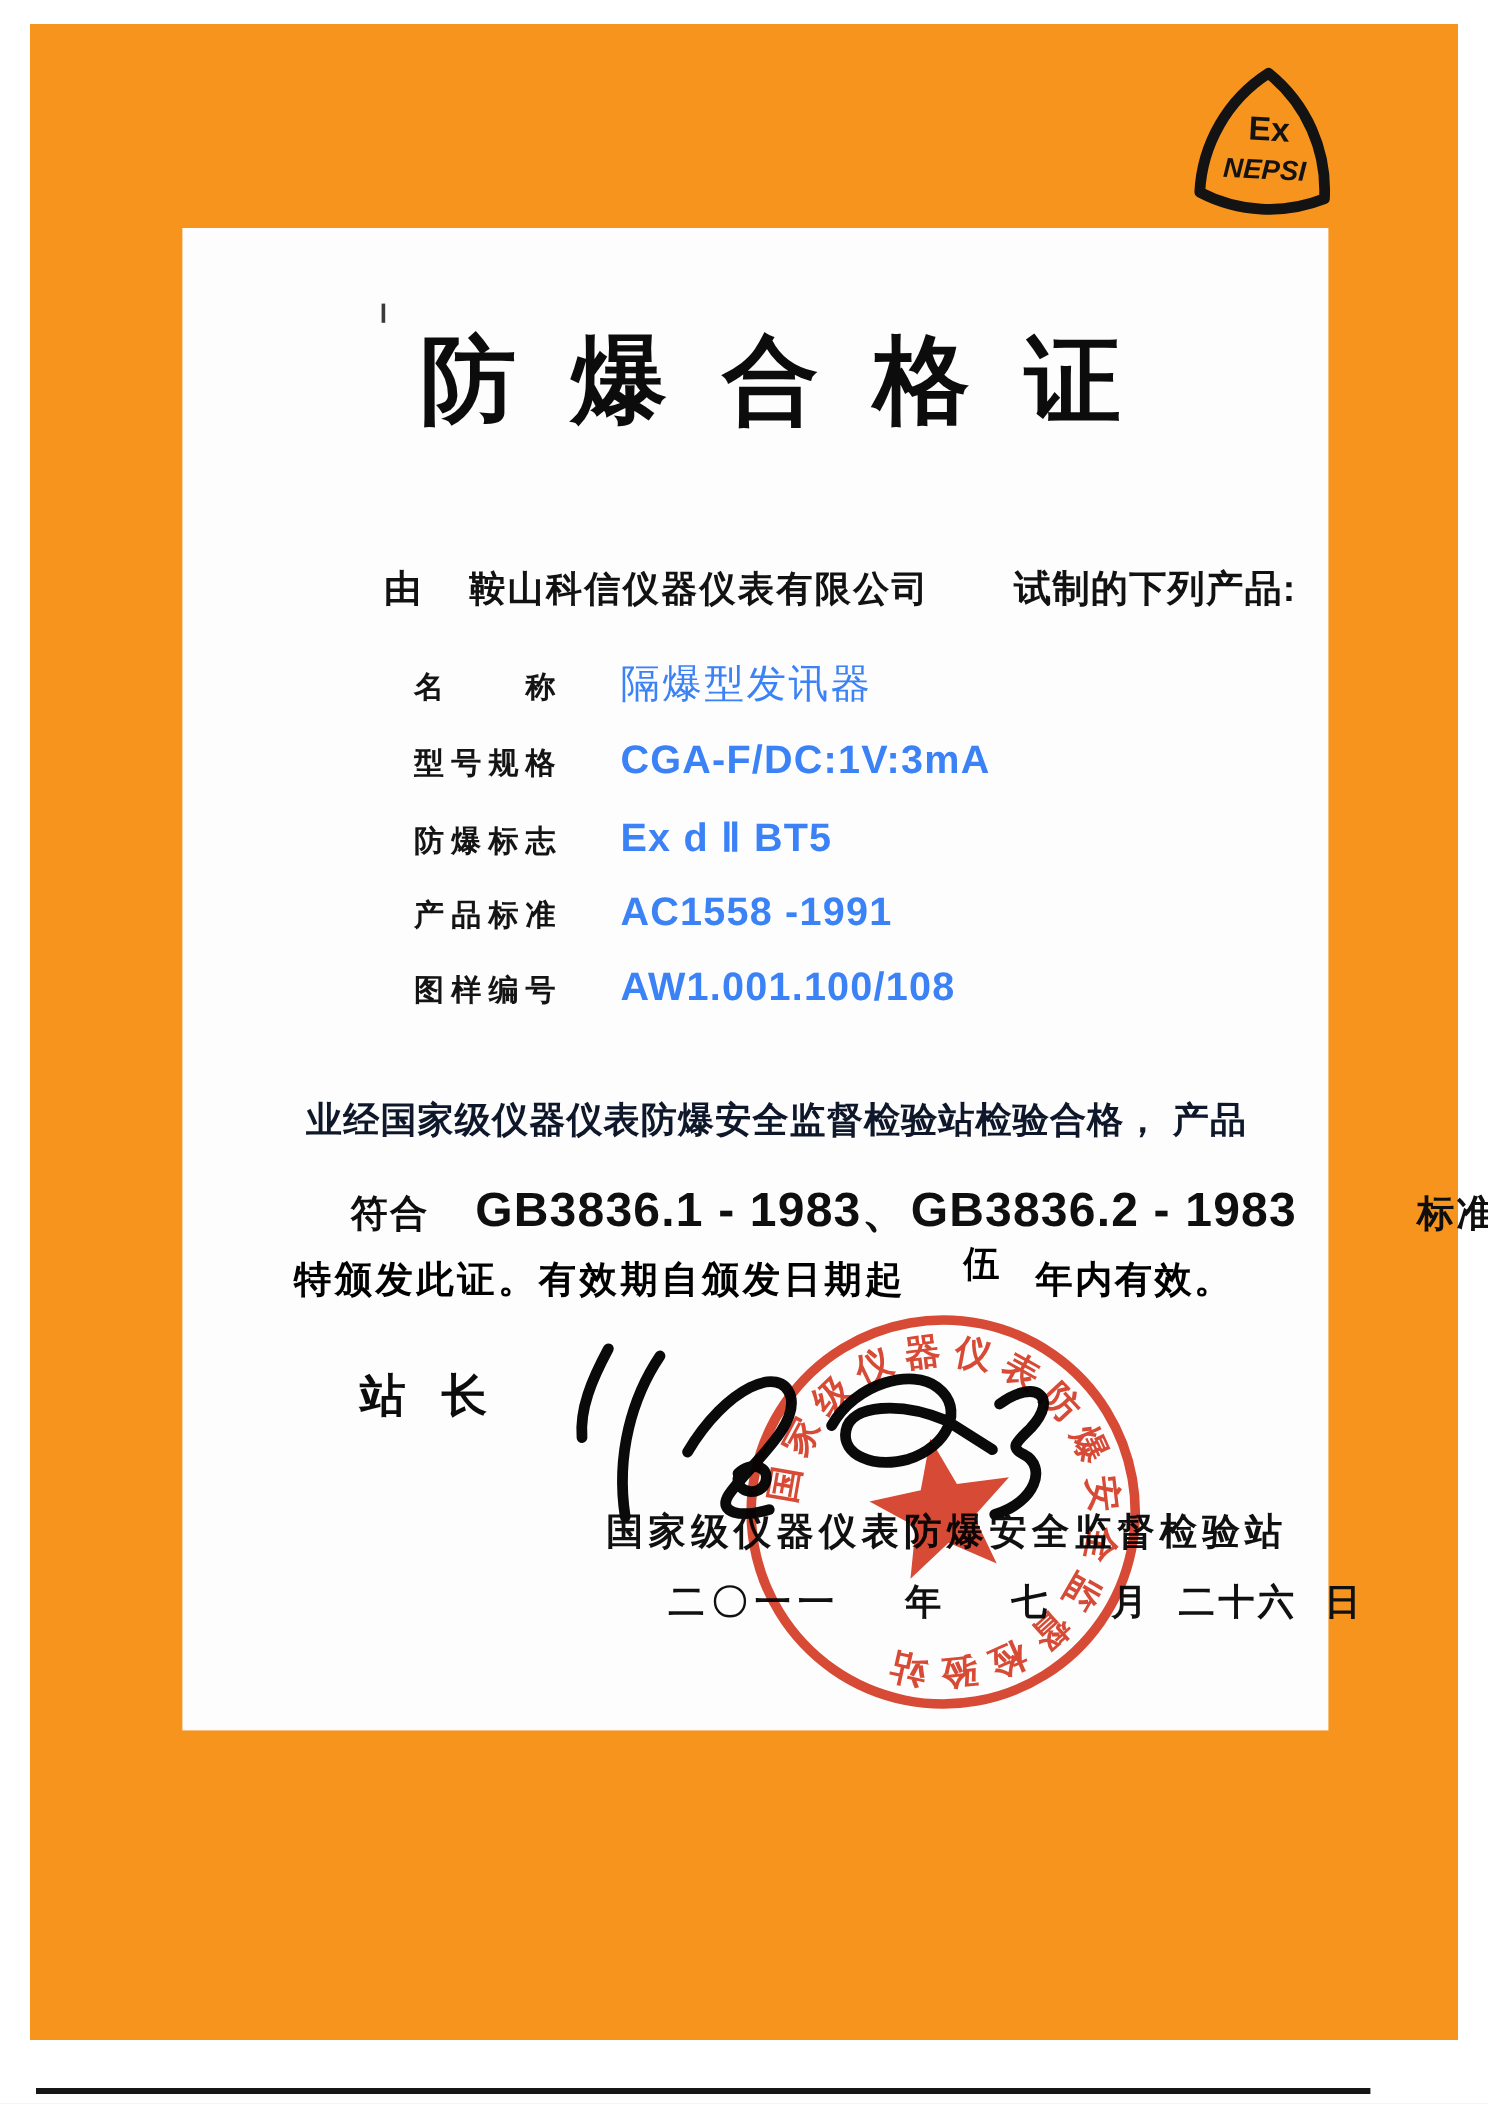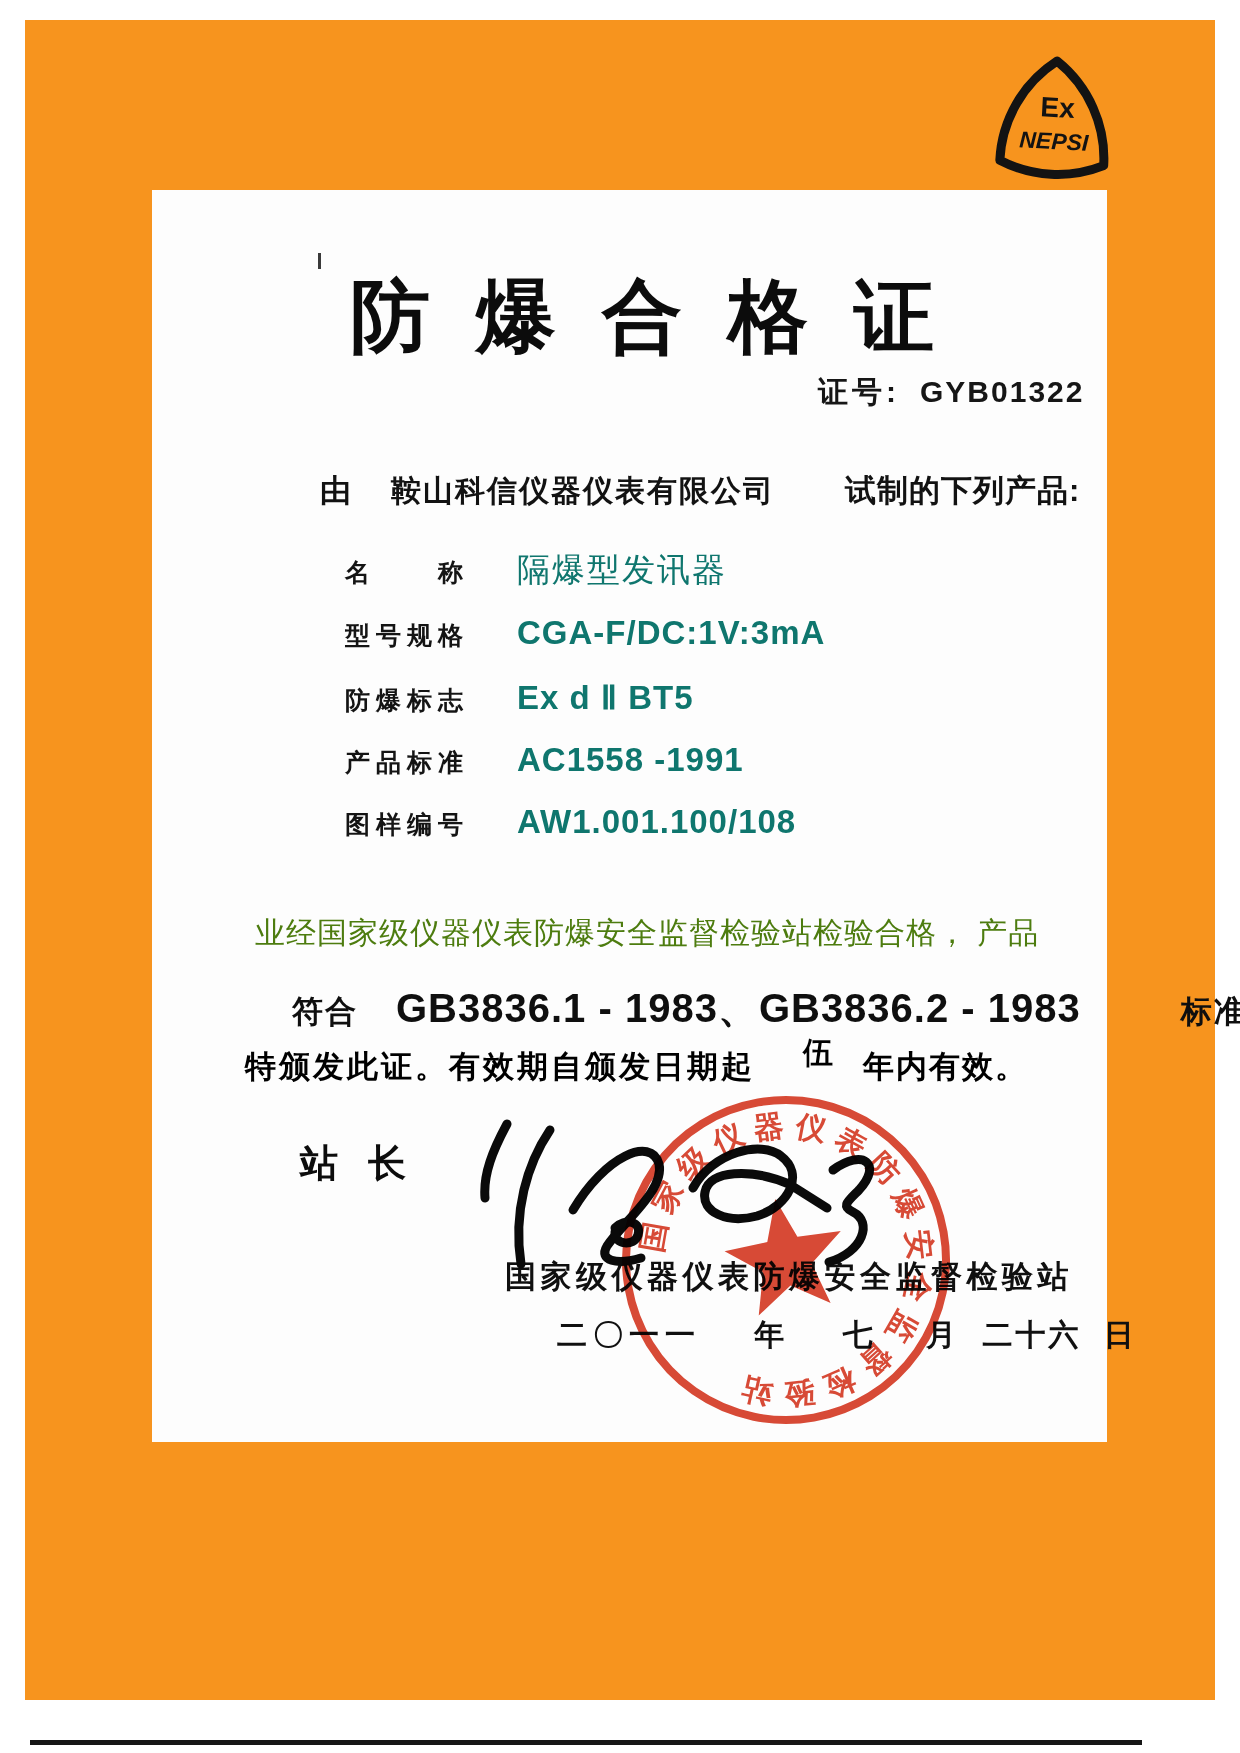--- a/index.html
+++ b/index.html
@@ -19,24 +19,24 @@
   .certline .cl-label { font-weight:700; letter-spacing:4px; }
   .certline .cl-value { font-weight:700; margin-left:20px; letter-spacing:2px; }
 
   .intro-line { position:absolute; left:320px; top:470px; white-space:nowrap; color:#121212; }
   .intro-prefix { font-size:31px; font-weight:700; }
   .intro-company { font-size:30px; font-weight:700; letter-spacing:2px; margin-left:40px; }
   .intro-suffix { font-size:31px; font-weight:700; letter-spacing:1px; margin-left:70px; }
 
   .frow { position:absolute; left:345px; white-space:nowrap; }
   .flabel { display:inline-block; width:164px; font-size:25px; font-weight:700; letter-spacing:6px; color:#141414; white-space:pre; }
-  .fvalue { display:inline-block; margin-left:8px; font-size:33px; font-weight:700; letter-spacing:1px; color:#0f766e; vertical-align:baseline; }
+  .fvalue { display:inline-block; margin-left:8px; font-size:33px; font-weight:700; letter-spacing:1px; color:#3b82f6; vertical-align:baseline; }
   .fvalue.cjk { font-weight:400; font-size:33px; letter-spacing:2px; }
 
-  .st1 { position:absolute; left:255px; top:913px; font-size:30px; font-weight:400; letter-spacing:1px; color:#4d7c0f; white-space:pre; }
+  .st1 { position:absolute; left:255px; top:913px; font-size:30px; font-weight:700; letter-spacing:1px; color:#0f172a; white-space:pre; }
   .st2 { position:absolute; left:245px; top:981px; white-space:nowrap; color:#0f0f0f; }
   .st2-prefix { font-size:31px; font-weight:700; letter-spacing:2px;margin-left:47px; }
   .st2-standards { font-size:40px; font-weight:700; letter-spacing:1px; margin-left:38px; }
   .st2-suffix { font-size:31px; font-weight:700; letter-spacing:2px; margin-left:100px; }
   .st3 { position:absolute; left:245px; top:1046px; white-space:nowrap; color:#000000; }
   .st3-prefix { font-size:31px; font-weight:700; letter-spacing:3px; }
   .st3-term { display:inline-block; font-size:30px; font-weight:700; margin-left:48px; position:relative; top:-14px; }
   .st3-suffix { font-size:31px; font-weight:700; letter-spacing:2px; margin-left:30px; }
 
   .chief { position:absolute; left:300px; top:1138px; font-size:38px; font-weight:700; letter-spacing:30px; color:#0c0c0c;font-family:Liberation Serif, serif; }
@@ -69,23 +69,20 @@
     <text x="64" y="62" font-size="28" font-weight="700" text-anchor="middle" fill="#131313" font-family="Liberation Sans, sans-serif">Ex</text>
     <text x="62" y="94" font-size="23" font-weight="700" font-style="italic" text-anchor="middle" fill="#131313" font-family="Liberation Sans, sans-serif">NEPSI</text>
   </svg>
 
   <div class="inner"></div>
 
   <div class="tick"></div>
 
   <div class="title">防爆合格证</div>
 
-  <div class="certline">
-    <span class="cl-label">证号:</span><span class="cl-value">GYB01322</span>
-  </div>
 
   <div class="intro-line">
     <span class="intro-prefix">由</span><span class="intro-company">鞍山科信仪器仪表有限公司</span><span class="intro-suffix">试制的下列产品:</span>
   </div>
 
   <div class="frow" style="top:548px;">
     <span class="flabel">名　　称</span><span class="fvalue cjk">隔爆型发讯器</span>
   </div>
   <div class="frow" style="top:614px;">
     <span class="flabel">型号规格</span><span class="fvalue">CGA-F/DC:1V:3mA</span>

